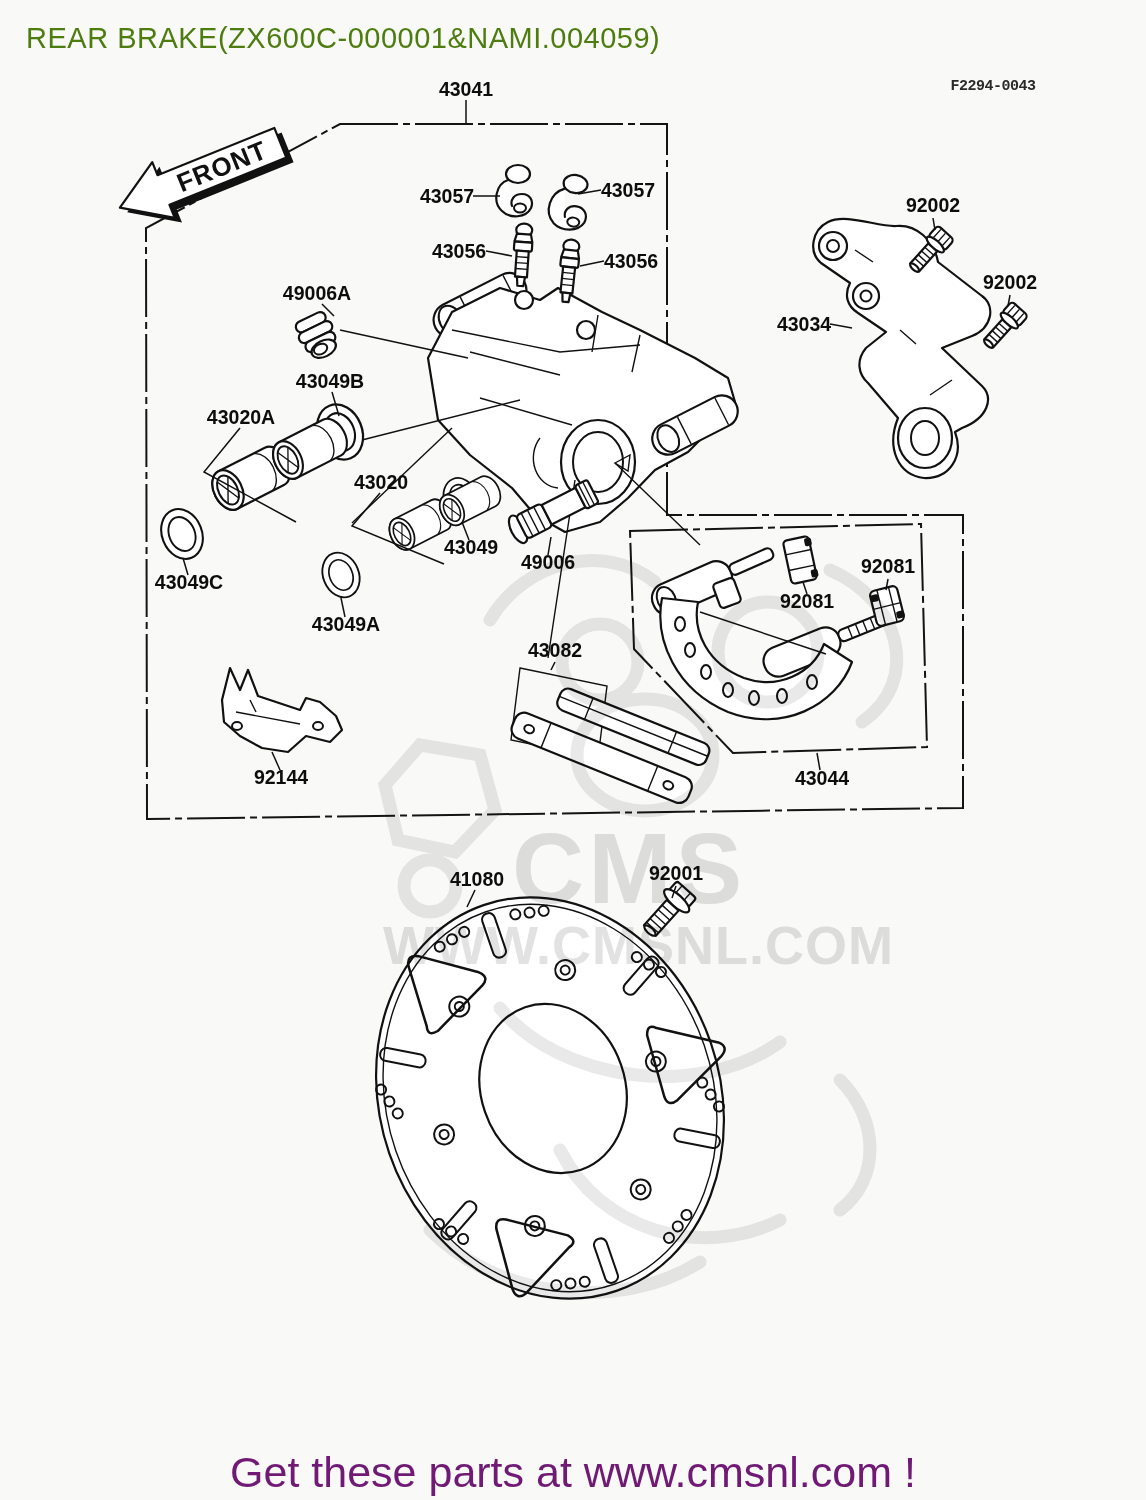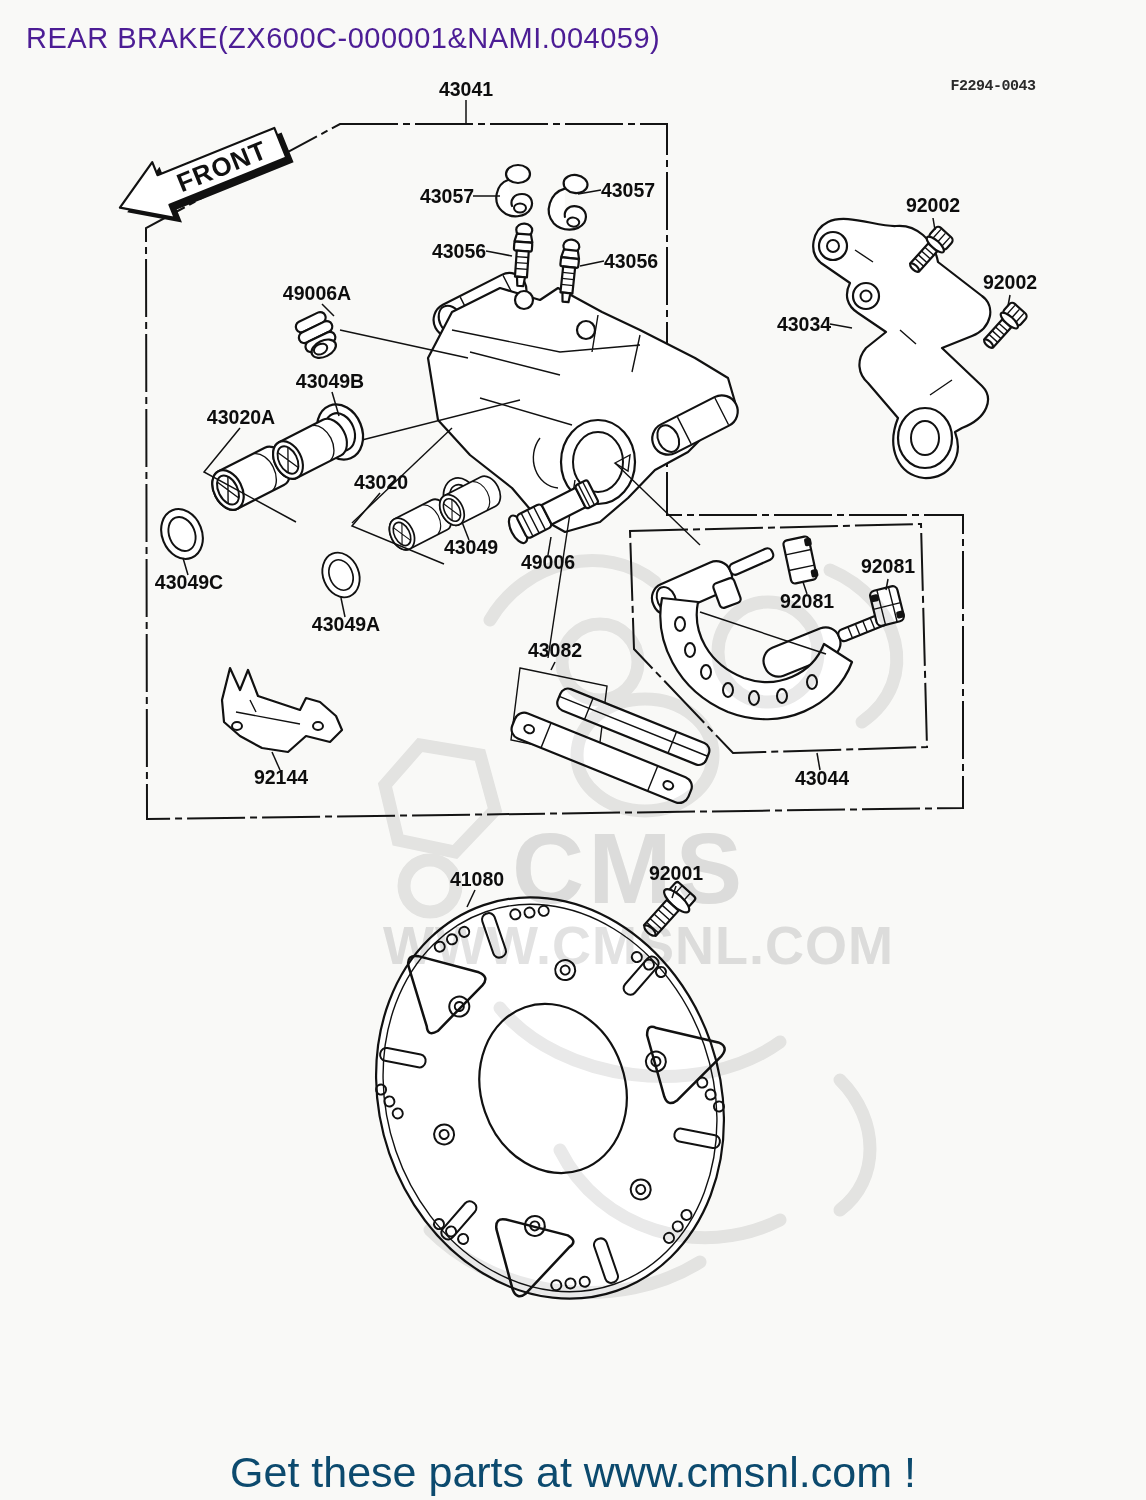--- a/index.html
+++ b/index.html
@@ -3,36 +3,36 @@
 <meta charset="utf-8">
 <style>
   html,body{margin:0;padding:0;background:#e9e9e9;}
   #stage{
     position:relative;width:1146px;height:1500px;margin:0 auto;
     background:#f9f9f7;overflow:hidden;
     font-family:"Liberation Sans", sans-serif;
   }
   #page-title{
     position:absolute;left:26px;top:22px;
-    font-size:29px;color:#4c1d95;letter-spacing:.5px;white-space:nowrap;
+    font-size:29px;color:#4d7c0f;letter-spacing:.5px;white-space:nowrap;
   }
   #diagram-svg{position:absolute;left:0;top:0;}
   .ink{stroke:#111;fill:none;stroke-width:2;stroke-linecap:round;stroke-linejoin:round;}
   .inkw{stroke:#111;fill:#fff;stroke-width:2.2;stroke-linecap:round;stroke-linejoin:round;}
   .thin{stroke:#111;fill:none;stroke-width:1.4;}
   .leader{stroke:#111;fill:none;stroke-width:1.5;}
   .boxline{stroke:#141414;fill:none;stroke-width:2;stroke-dasharray:58 5 7 5;}
   .plabel{font:700 19.5px "Liberation Sans", sans-serif;fill:#0d0d0d;}
   .fiche{font:600 15px "Liberation Mono", monospace;fill:#2a2a2a;letter-spacing:-.5px;}
   .wm{mix-blend-mode:multiply;}
   .wm-stroke{stroke:#e9e9e9;fill:none;stroke-width:13;stroke-linecap:round;}
   .wm-text{font-weight:bold;fill:#e2e2e2;font-family:"Liberation Sans", sans-serif;}
   #footer-ad{
     position:absolute;left:0;top:1448px;width:100%;
-    text-align:center;font-size:43px;color:#0c4a6e;white-space:nowrap;
+    text-align:center;font-size:43px;color:#701a75;white-space:nowrap;
   }
 </style>
 </head>
 <body>
 
 <div id="stage">
 
   <div id="page-title">REAR BRAKE(ZX600C-000001&amp;NAMI.004059)</div>
 
   <svg id="diagram-svg" width="1146" height="1500" viewBox="0 0 1146 1500">

